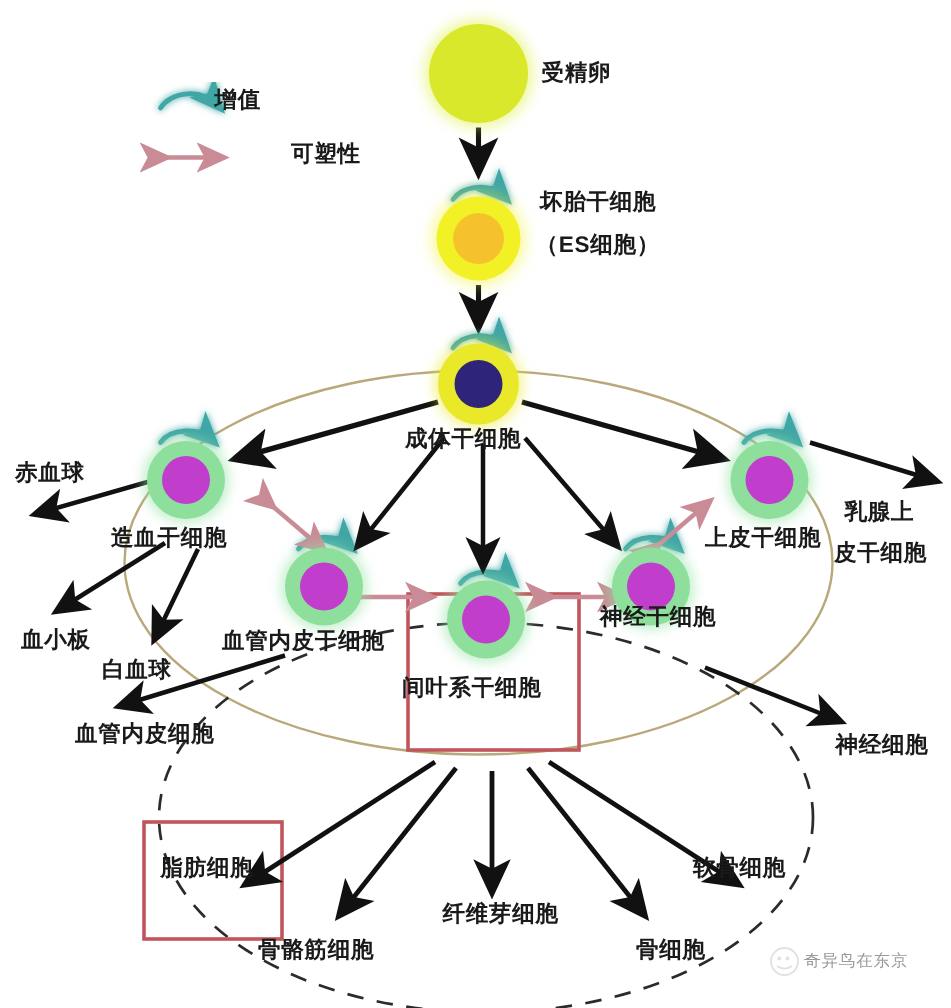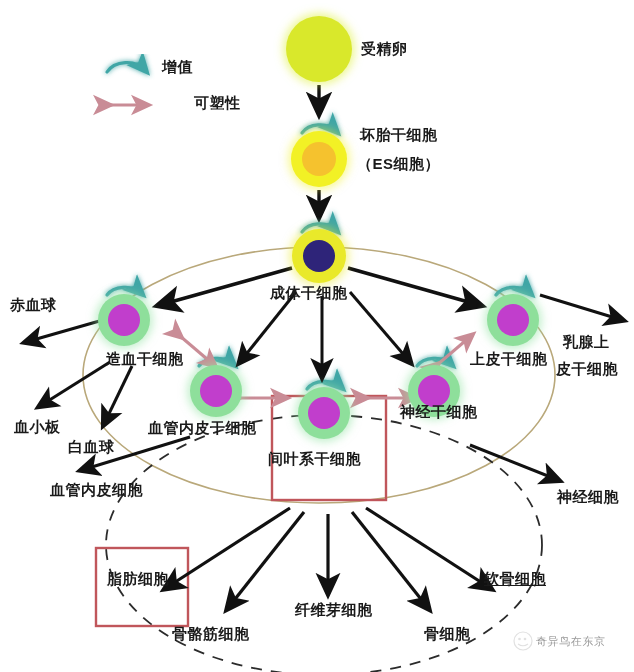--- a/index.html
+++ b/index.html
@@ -162,41 +162,41 @@
   </div>
 
   <div class="cell" style="left:408px;top:365px;width:52px;height:52px;background:#8EDF9B;box-shadow:0 0 8px 3px rgba(150,228,165,.55);">
     <div class="core" style="left:10px;top:10px;width:32px;height:32px;background:#C13ECC;"></div>
   </div>
 
   <div class="cell" style="left:487px;top:294px;width:52px;height:52px;background:#8EDF9B;box-shadow:0 0 8px 3px rgba(150,228,165,.55);">
     <div class="core" style="left:10px;top:10px;width:32px;height:32px;background:#C13ECC;"></div>
   </div>
 
-  <div class="lbl legend" style="left:162px;top:58px;">增值</div>
+  <div class="lbl legend" style="left:143px;top:58px;">增值</div>
   <div class="lbl legend" style="left:158px;top:94px;margin-left:36px;">可塑性</div>
 
   <div class="lbl" style="left:361px;top:40px;">受精卵</div>
   <div class="lbl" style="left:360px;top:126px;">坏胎干细胞</div>
   <div class="lbl" style="left:357px;top:155px;">（ES细胞）</div>
   <div class="lbl" style="left:270px;top:284px;">成体干细胞</div>
-  <div class="lbl" style="left:74px;top:350px;margin-left:32px;">造血干细胞</div>
+  <div class="lbl" style="left:74px;top:350px;">造血干细胞</div>
   <div class="lbl" style="left:268px;top:450px;">间叶系干细胞</div>
   <div class="lbl" style="left:148px;top:419px;">血管内皮干细胞</div>
   <div class="lbl" style="left:400px;top:403px;">神经干细胞</div>
   <div class="lbl" style="left:470px;top:350px;">上皮干细胞</div>
 
-  <div class="lbl" style="left:10px;top:296px;">赤血球</div>
+  <div class="lbl" style="left:10px;top:307px;">赤血球</div>
   <div class="lbl" style="left:14px;top:418px;">血小板</div>
   <div class="lbl" style="left:68px;top:438px;">白血球</div>
   <div class="lbl" style="left:50px;top:481px;font-family:Liberation Serif, serif;">血管内皮细胞</div>
   <div class="lbl" style="left:107px;top:570px;">脂肪细胞</div>
   <div class="lbl" style="left:172px;top:625px;">骨骼筋细胞</div>
   <div class="lbl" style="left:295px;top:601px;">纤维芽细胞</div>
   <div class="lbl" style="left:424px;top:625px;">骨细胞</div>
-  <div class="lbl" style="left:484px;top:570px;text-decoration:underline;">软骨细胞</div>
+  <div class="lbl" style="left:462px;top:570px;">软骨细胞</div>
   <div class="lbl" style="left:557px;top:488px;">神经细胞</div>
   <div class="lbl" style="left:563px;top:333px;">乳腺上</div>
   <div class="lbl" style="left:556px;top:360px;">皮干细胞</div>
 
   <div class="lbl wm" style="left:536px;top:635px;">奇异鸟在东京</div>
 
 </div>
 
 </body></html>

